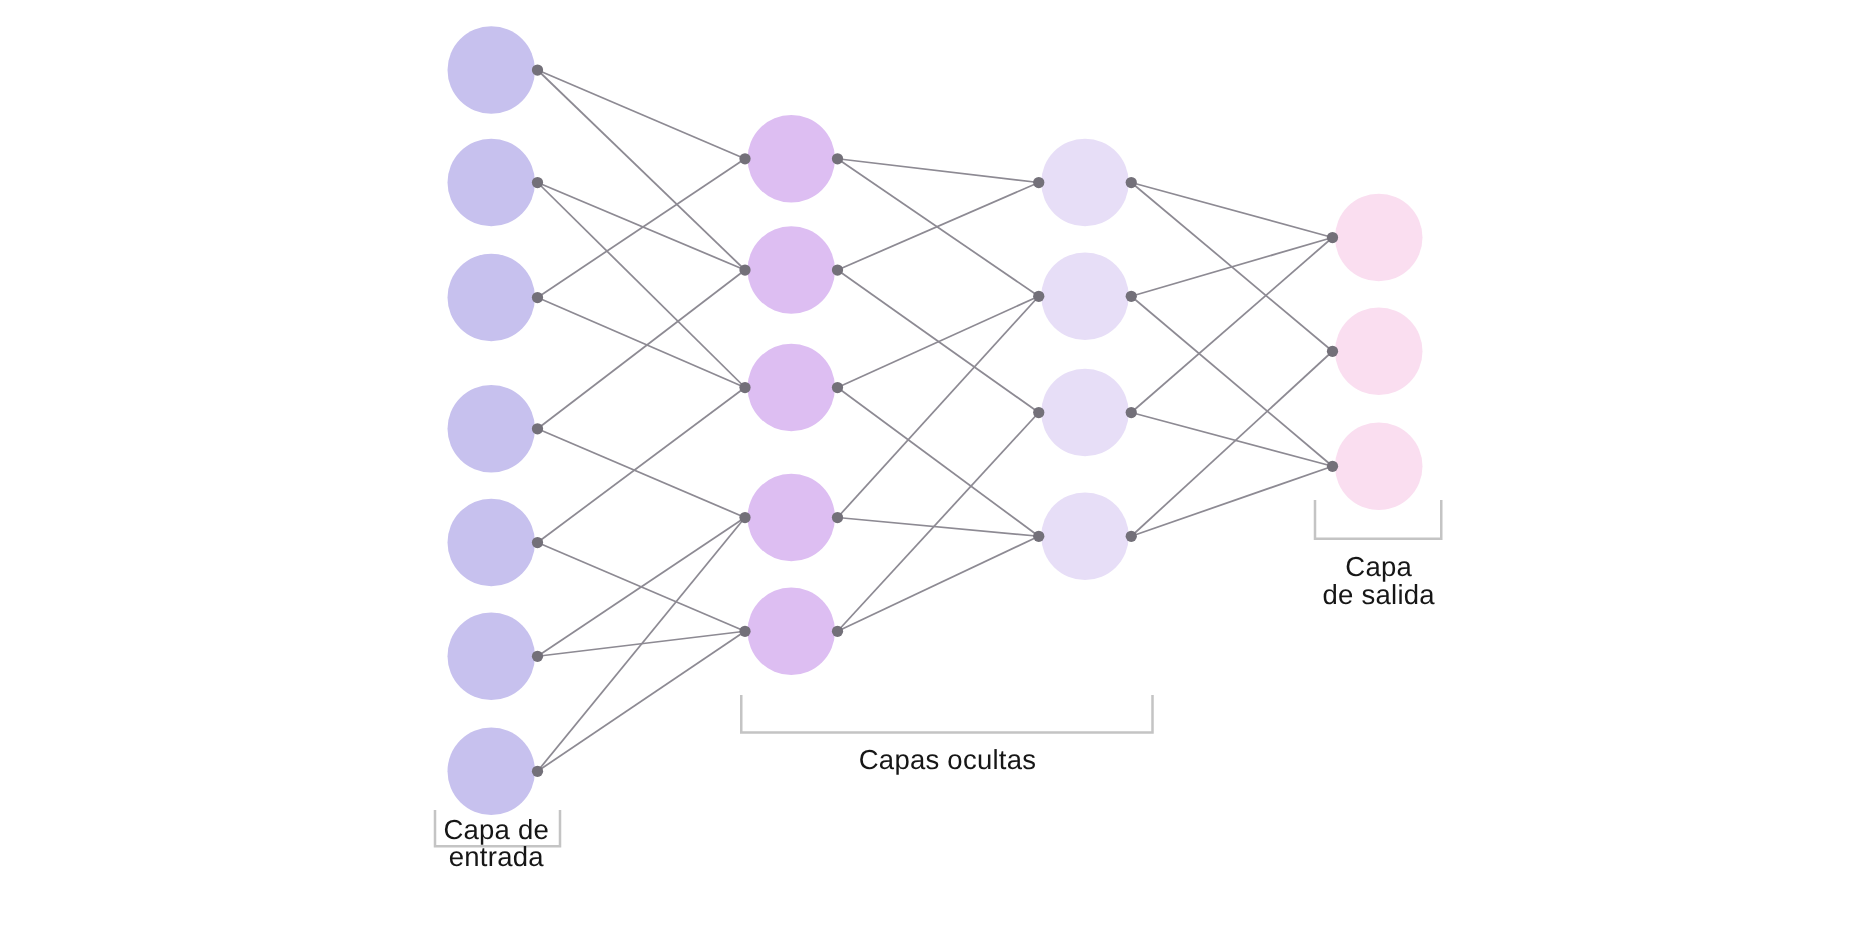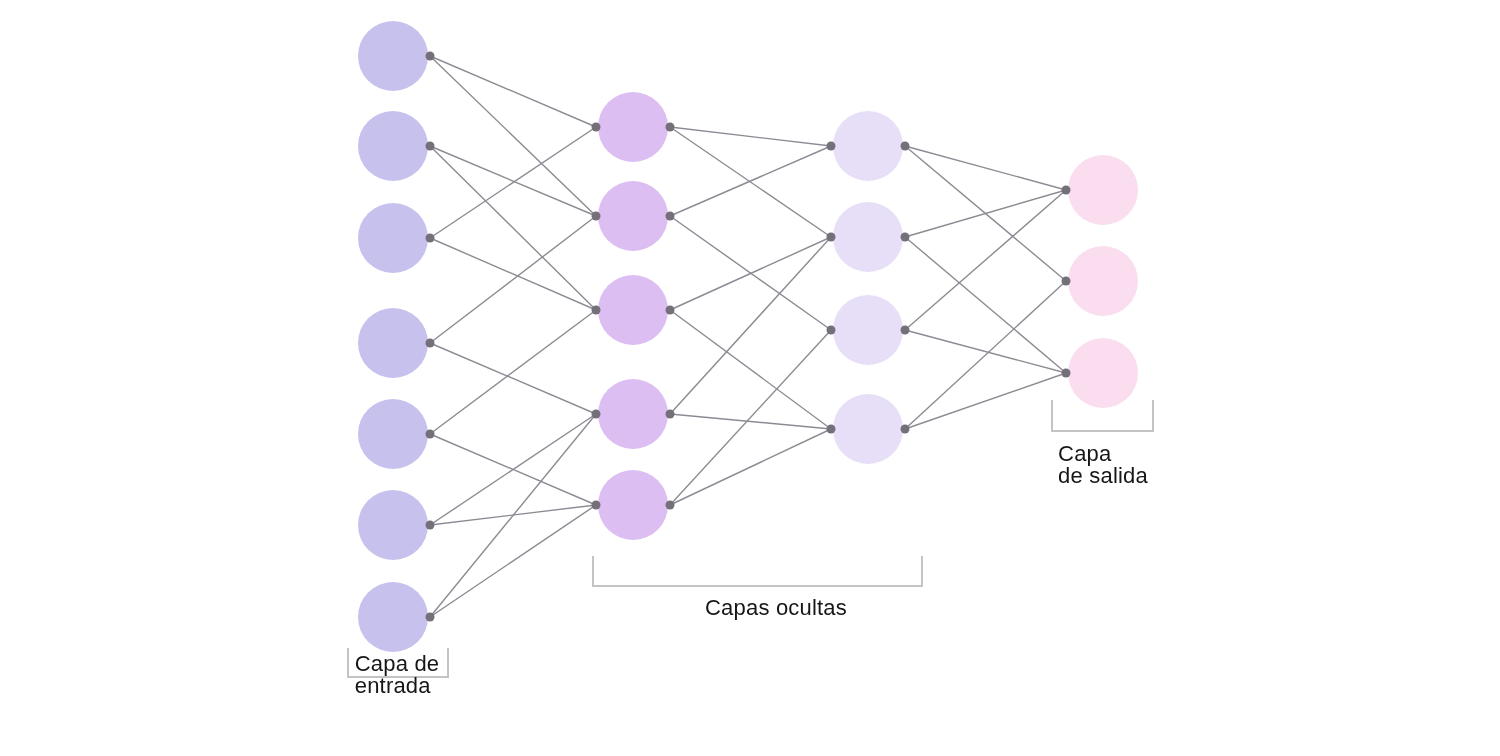--- a/index.html
+++ b/index.html
@@ -21,30 +21,30 @@
     position: absolute;
     left: 0;
     top: 0;
     width: 1500px;
     height: 756px;
     display: block;
   }
   .layer-label {
     position: absolute;
     transform: translateX(-50%);
-    text-align: left;
+    text-align: center;
     white-space: pre-line;
     font-size: 22px;
     line-height: 22px;
     font-weight: 500;
     letter-spacing: 0.2px;
     color: #161616;
   }
   .layer-label.input  { left: 397px;  top: 653px; }
-  .layer-label.hidden { left: 776px;  top: 597px; }
+  .layer-label.hidden { left: 758px;  top: 597px; }
   .layer-label.output { left: 1103px; top: 443px; }
 </style>
 </head>
 <body>
 
 <div class="stage">
   <svg class="diagram" viewBox="0 0 1500 756" xmlns="http://www.w3.org/2000/svg">
       <g>
         <line x1="430" y1="56" x2="596" y2="127" stroke="#8d8a93" stroke-width="1.4"></line>
         <line x1="430" y1="56" x2="596" y2="216" stroke="#8d8a93" stroke-width="1.4"></line>

